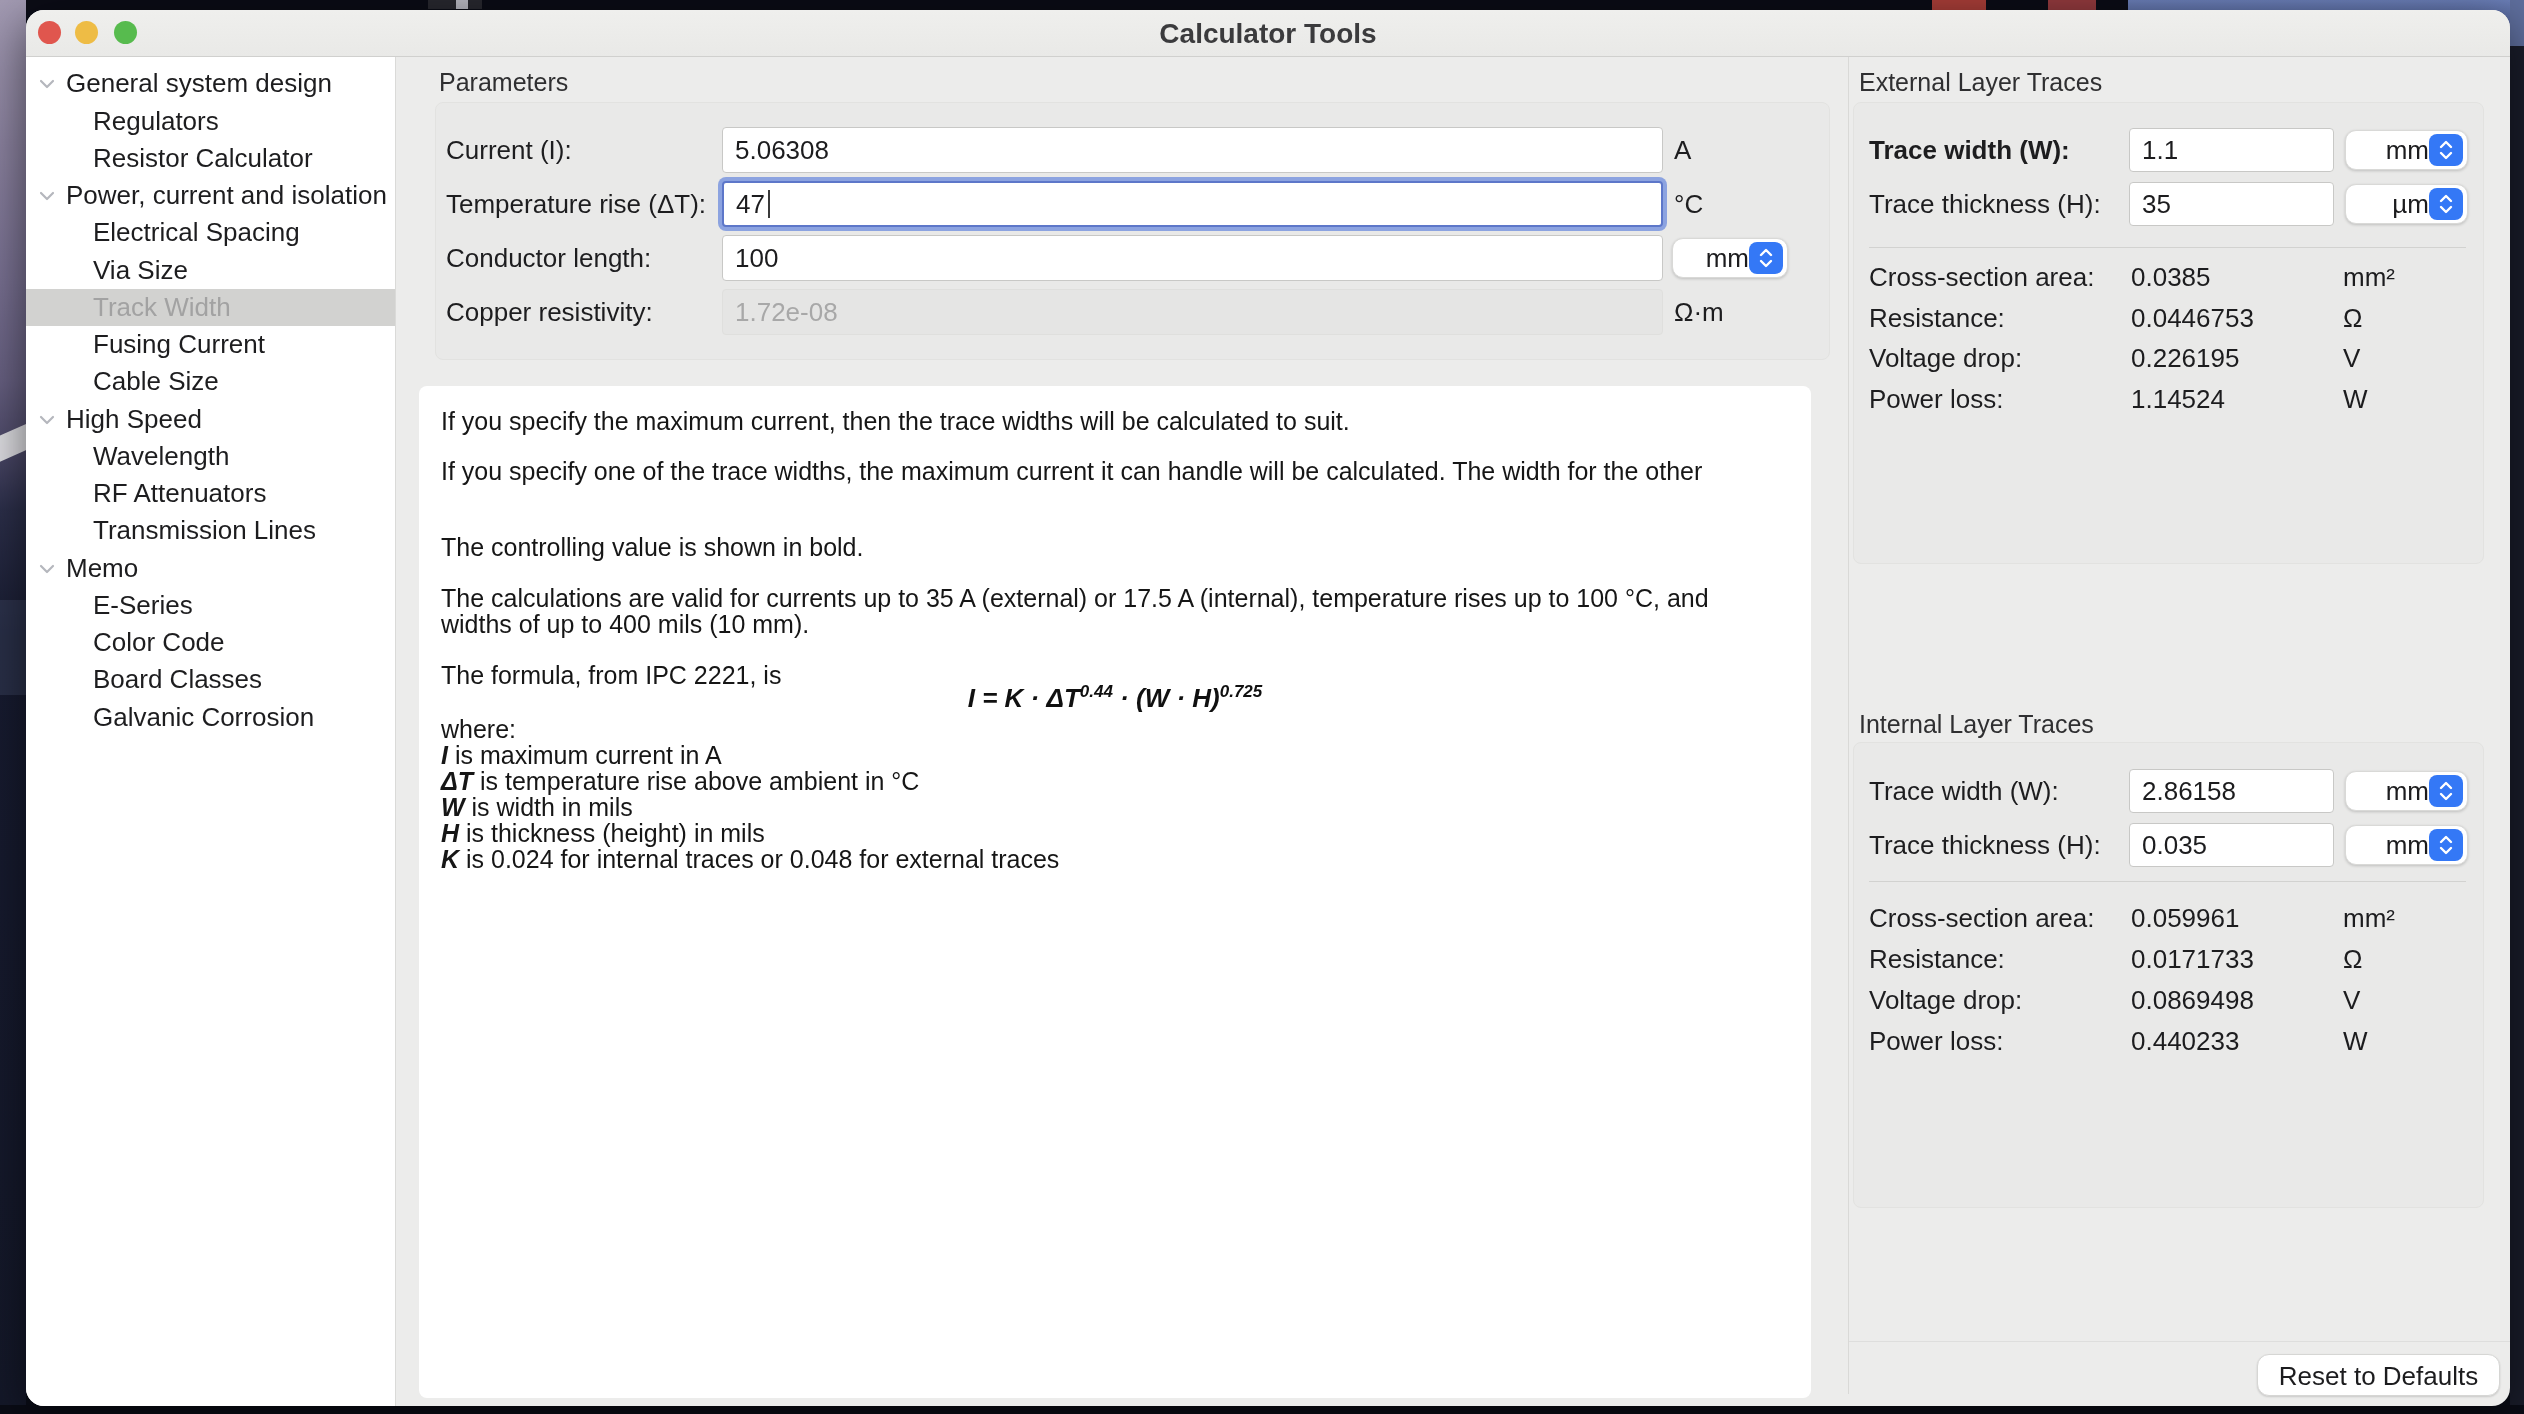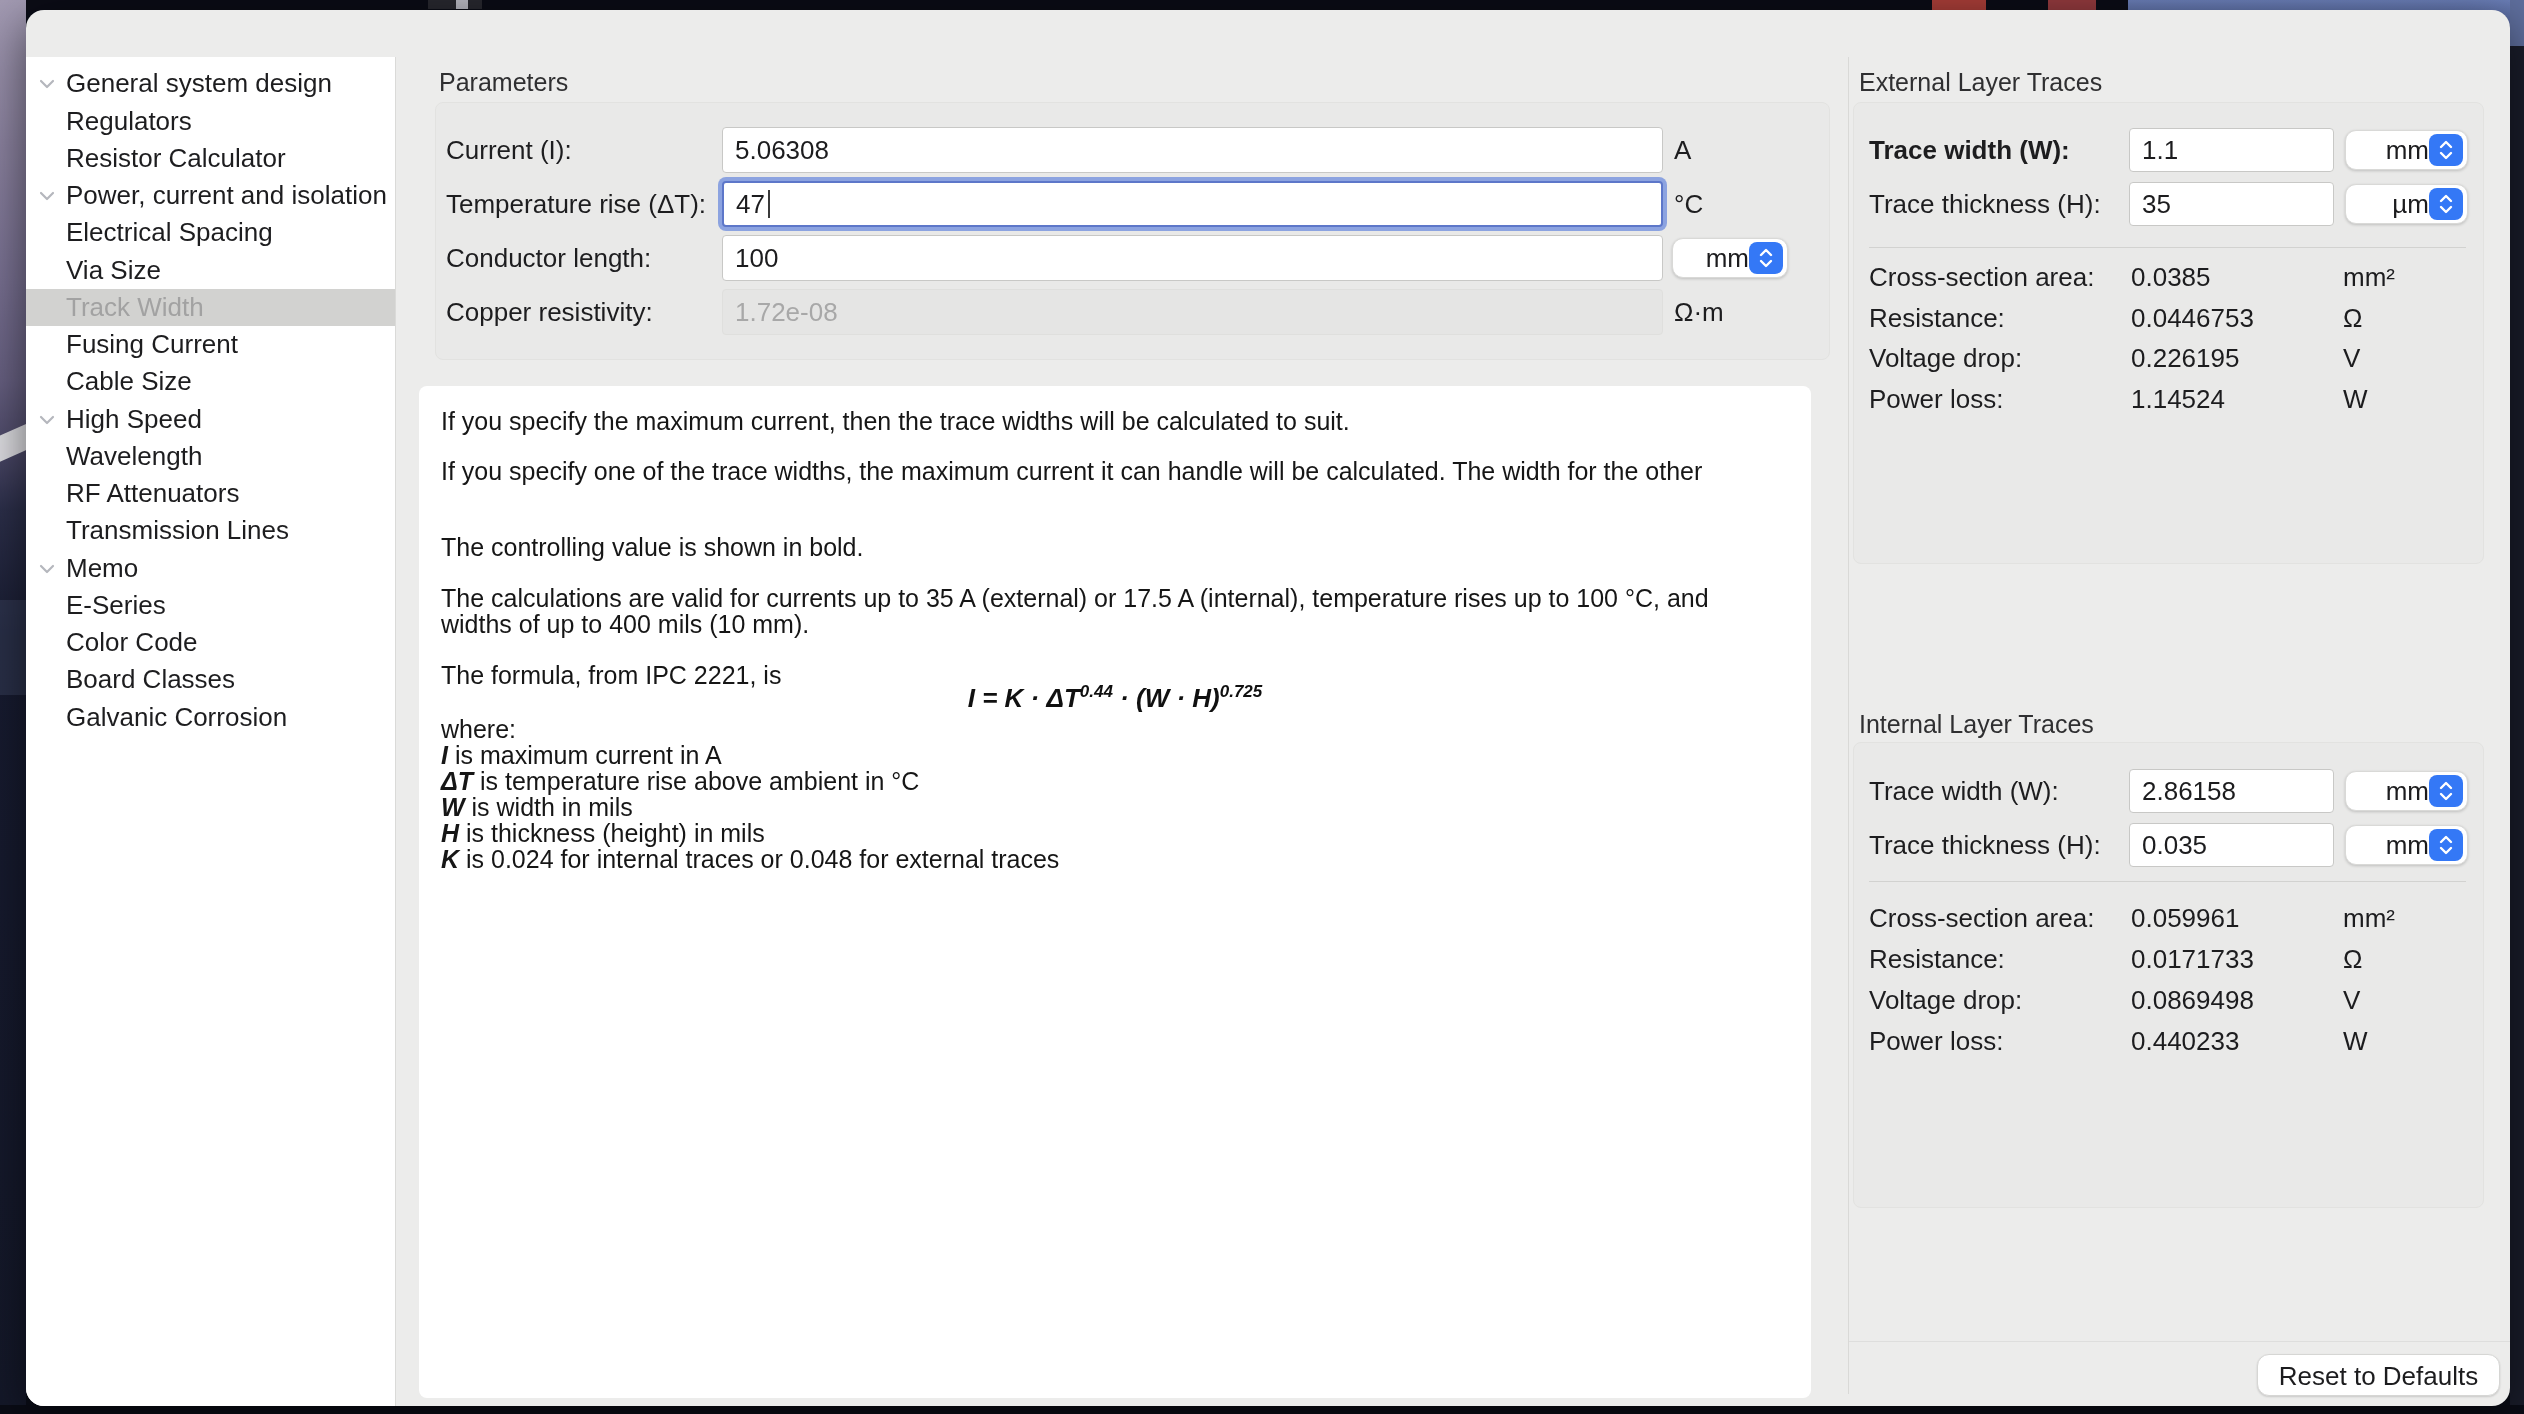--- a/index.html
+++ b/index.html
@@ -37,21 +37,21 @@
   .tl.red{left:12px;background:#e0564e}
   .tl.yellow{left:49px;background:#eebc45}
   .tl.green{left:88px;background:#57bb4e}
 
   
   .sidebar{position:absolute;left:0;top:47px;width:370px;bottom:0;background:#ffffff;
     border-right:1px solid #dadad8;box-sizing:border-box}
   .tree-row{position:absolute;left:0;right:0;height:37px;display:flex;align-items:center;
     font-size:26px;color:#1d1d1f;white-space:nowrap}
   .tree-row.group{padding-left:40px}
-  .tree-row.child{padding-left:40px}
+  .tree-row.child{padding-left:67px}
   .tree-row.selected{background:#d2d2d0;color:#a2a2a2}
   .chev{position:absolute;left:10px;top:8px;width:22px;height:22px}
 
   
   .section-label{position:absolute;font-size:25px;color:#2f2f31;height:28px;line-height:28px;white-space:nowrap}
   .groupbox{position:absolute;background:#e9e9e8;border:1px solid #e2e2e0;border-radius:8px;box-sizing:border-box}
 
   .prow{position:absolute;left:420px;width:1500px;height:48px}
   .plabel{position:absolute;left:0;top:0;height:48px;line-height:48px;font-size:26px;color:#1d1d1f;white-space:nowrap}
   .tinput{box-sizing:border-box;position:absolute;background:#fff;border:1px solid #c8c8c6;border-radius:4px;
@@ -104,20 +104,26 @@
 <div class="desk top-blue"></div>
 <div class="desk left-sliver"></div>
 <div class="desk left-streak"></div>
 <div class="desk left-patch"></div>
 <div class="desk right-sliver"></div>
 <div class="desk right-sliver-top"></div>
 <div class="desk bottom-strip"></div>
 
 <div class="window">
 
+  <div class="titlebar">
+    <div class="tl red"></div>
+    <div class="tl yellow"></div>
+    <div class="tl green"></div>
+    <div class="title">Calculator Tools</div>
+  </div>
 
   <div class="sidebar">
     <div class="tree-row group" style="top:8px">
       <svg class="chev" viewBox="0 0 22 22">
           <polyline points="5,8 11,14 17,8" fill="none" stroke="#b5b7bd" stroke-width="2.2" stroke-linecap="round" stroke-linejoin="round"></polyline>
         </svg>
       <span>General system design</span>
     </div>
     <div class="tree-row child" style="top:46px">
         <span>Regulators</span>

